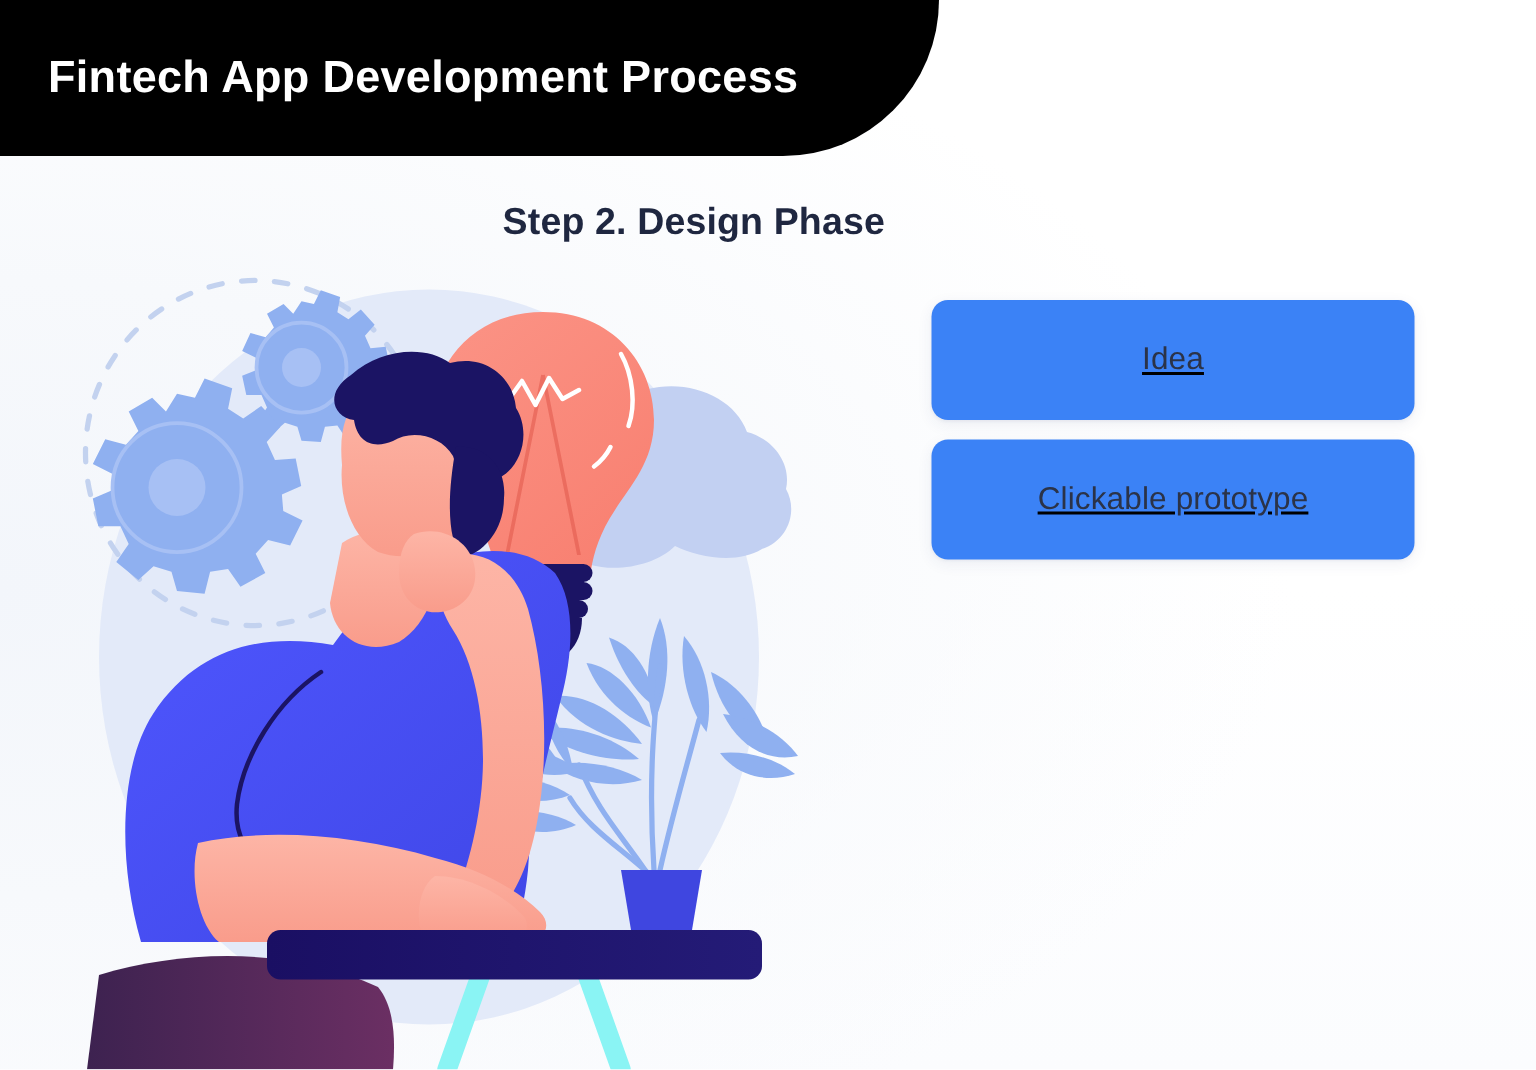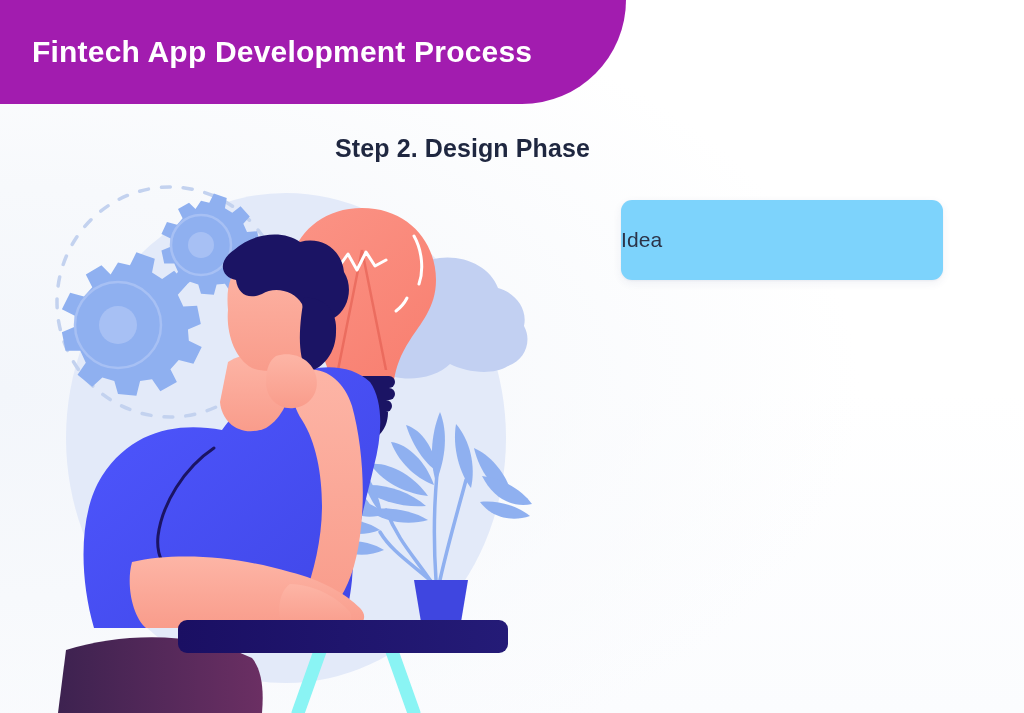--- a/index.html
+++ b/index.html
@@ -19,21 +19,21 @@
     background:
       radial-gradient(120% 90% at 0% 55%, #f3f6fb 0%, #f7f9fc 32%, rgba(255,255,255,0) 70%),
       linear-gradient(180deg,#ffffff 0%,#ffffff 55%,#fbfcfe 100%);
     pointer-events:none;
   }
 
   
   .header-bar{
     position:absolute; left:0; top:0;
     width:626px; height:104px;
-    background:#a21caf;
+    background:#000000;
     border-bottom-right-radius:104px;
     display:flex; align-items:center;
     z-index:5;
   }
   .header-title{
     color:#ffffff;
     font-size:30px;
     font-weight:bold;
     letter-spacing:0.2px;
     padding-left:32px;
@@ -54,24 +54,25 @@
   .card-list{
     position:absolute;
     left:621px; top:200px;
     width:322px;
     display:flex; flex-direction:column;
     gap:13px;
     z-index:4;
   }
   .card{
     height:80px;
-    background:#7dd3fc;
+    background:#3b82f6;
     border-radius:11px;
-    display:flex; align-items:center; justify-content:flex-start;
+    display:flex; align-items:center; justify-content:center;
     box-shadow:0 3px 10px rgba(40,53,119,0.07), 0 1px 2px rgba(40,53,119,0.05);
+    text-decoration:underline;
   }
   .card-label{
     color:#2b3348;
     font-size:21px;
     font-weight:400;
     letter-spacing:0.1px;
   }
 
   
   .illustration{
@@ -238,13 +239,16 @@
     </g>
 
     <rect x="142" y="440" width="330" height="33" rx="9" fill="url(#deskGrad)"></rect>
   </svg>
 </div>
 
 <div class="card-list">
   <div class="card">
     <span class="card-label">Idea</span>
   </div>
+  <div class="card">
+    <span class="card-label">Clickable prototype</span>
+  </div>
 </div>
 
 </body></html>

